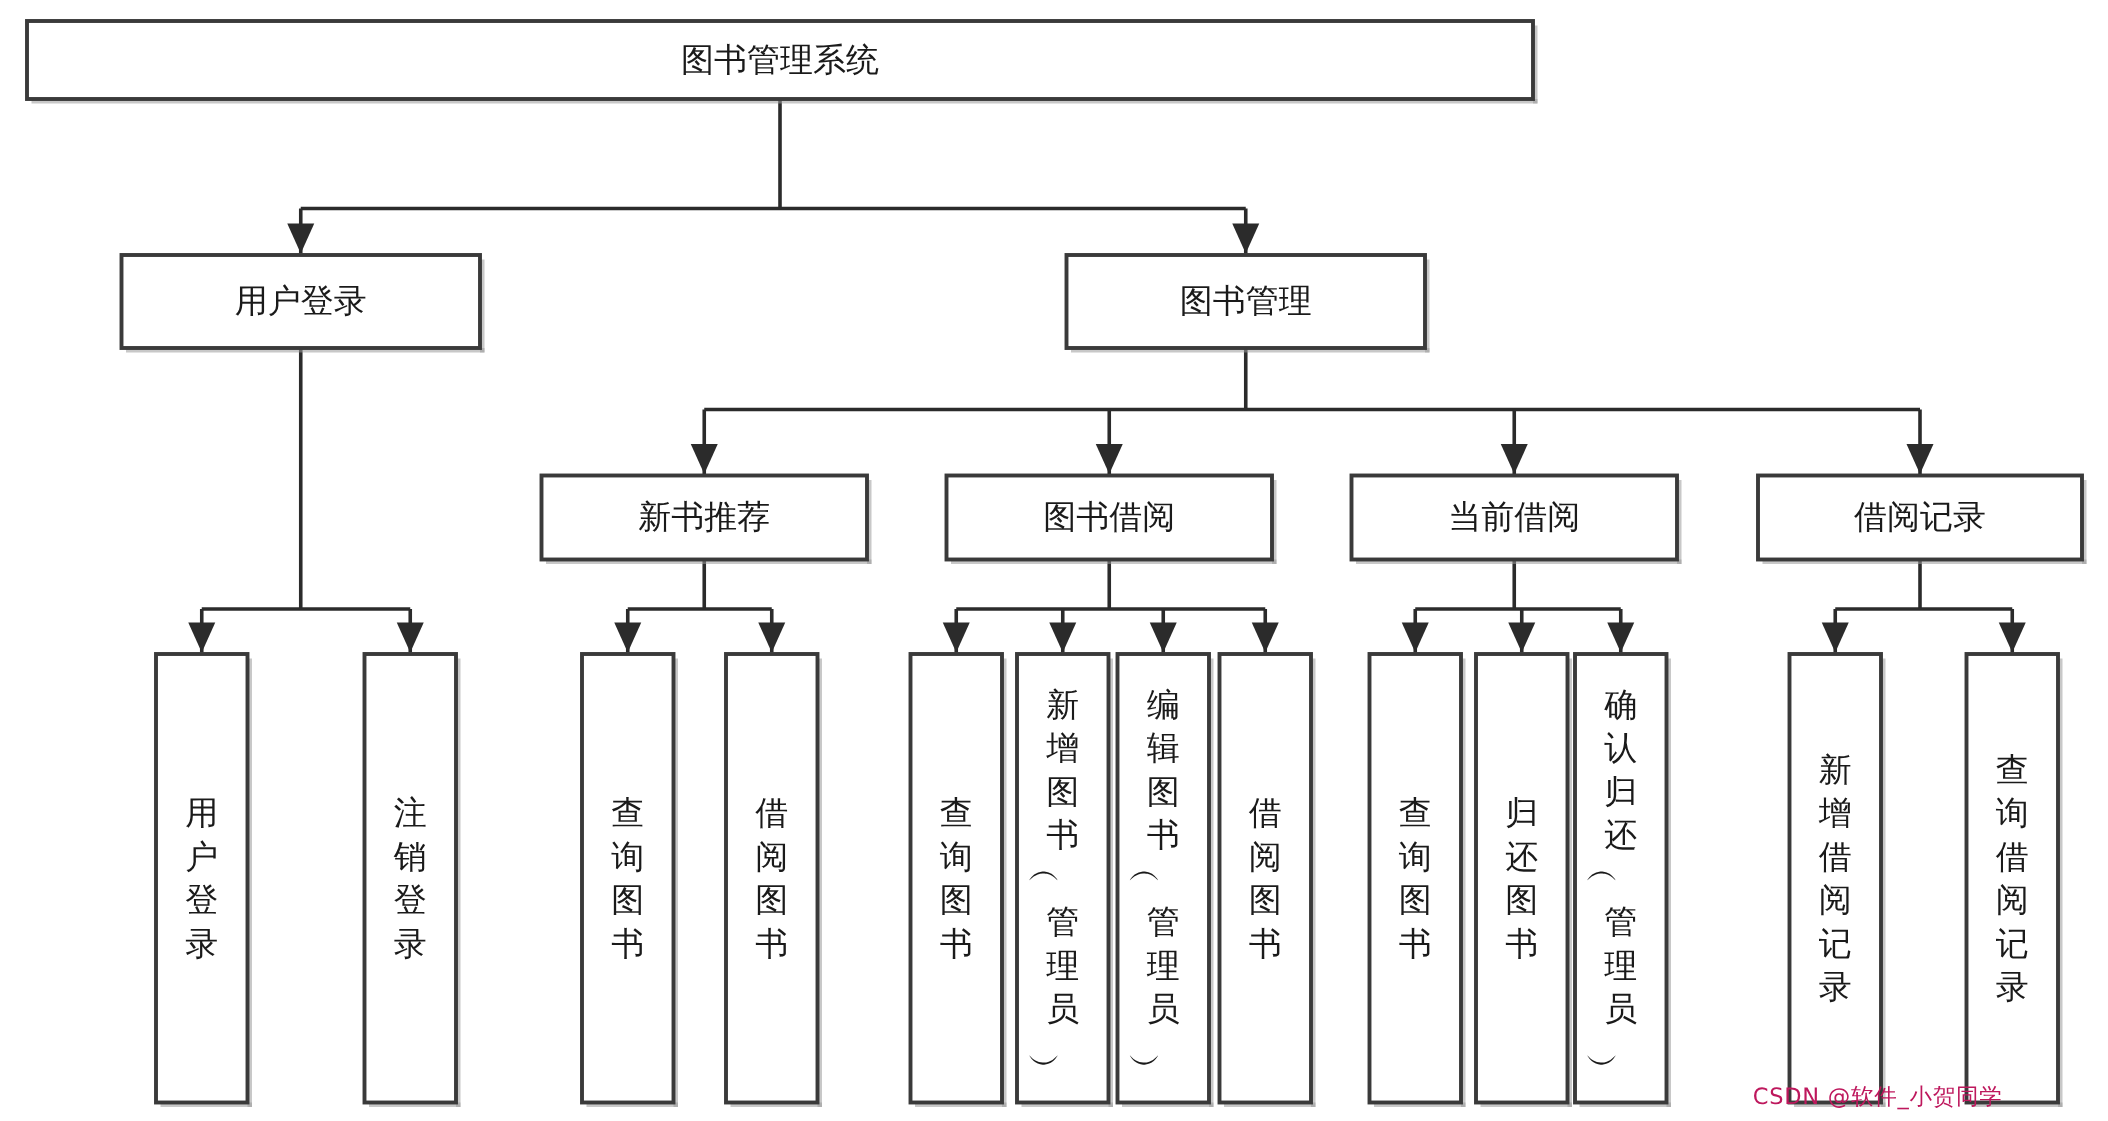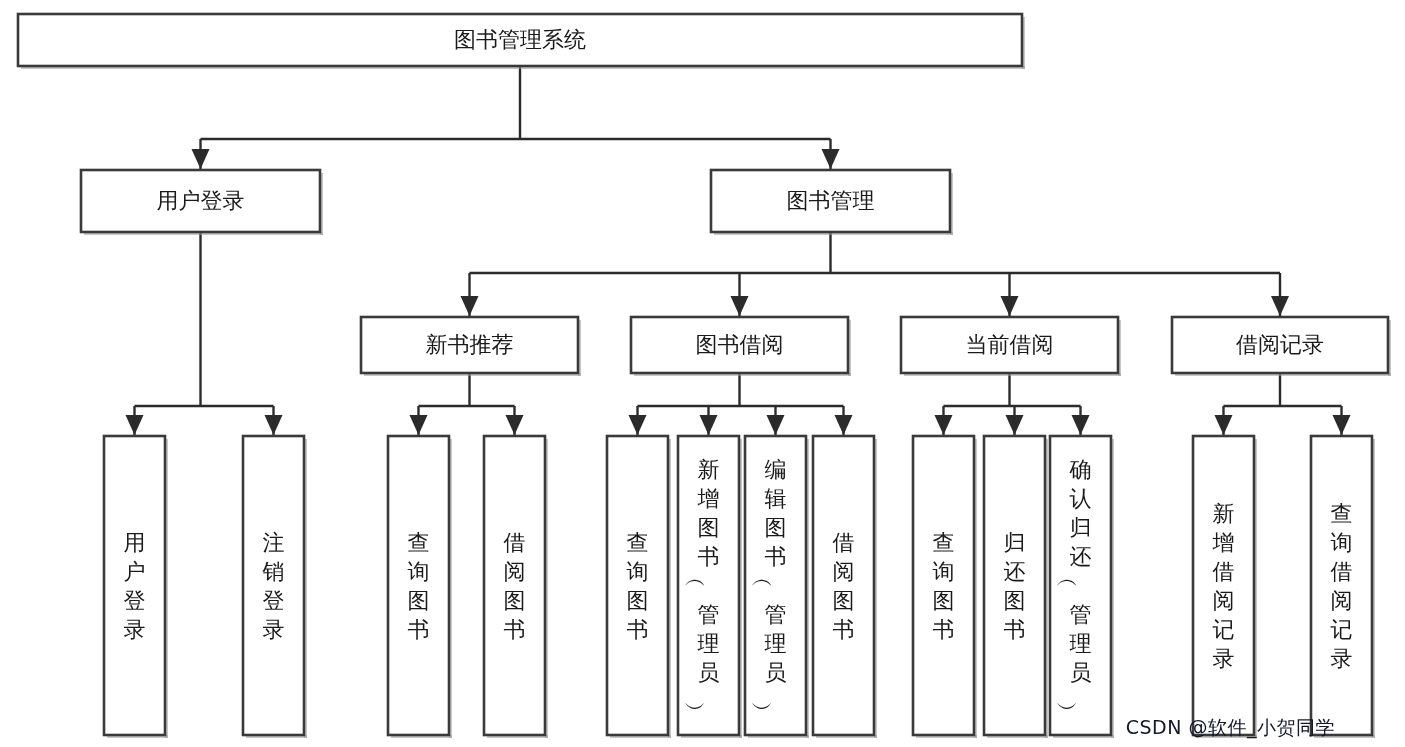--- a/index.html
+++ b/index.html
@@ -59,22 +59,22 @@
     font-family: "DejaVu Sans", "Liberation Sans", sans-serif;
     font-size: 22px;
     fill: #1a1a1a;
     text-anchor: middle;
   }
   .watermark-text {
     position: absolute;
     right: 8px;
     bottom: 6px;
     font-family: "DejaVu Sans", "Liberation Sans", sans-serif;
-    font-size: 19px;
-    color: #0f172a;
+    font-size: 15px;
+    color: #be185d;
     letter-spacing: 0.5px;
     white-space: nowrap;
     user-select: none;
   }
 </style>
 </head>
 <body>
 
 <div id="diagram-root">
   <svg id="tree-svg" viewBox="0 0 1405 747">

